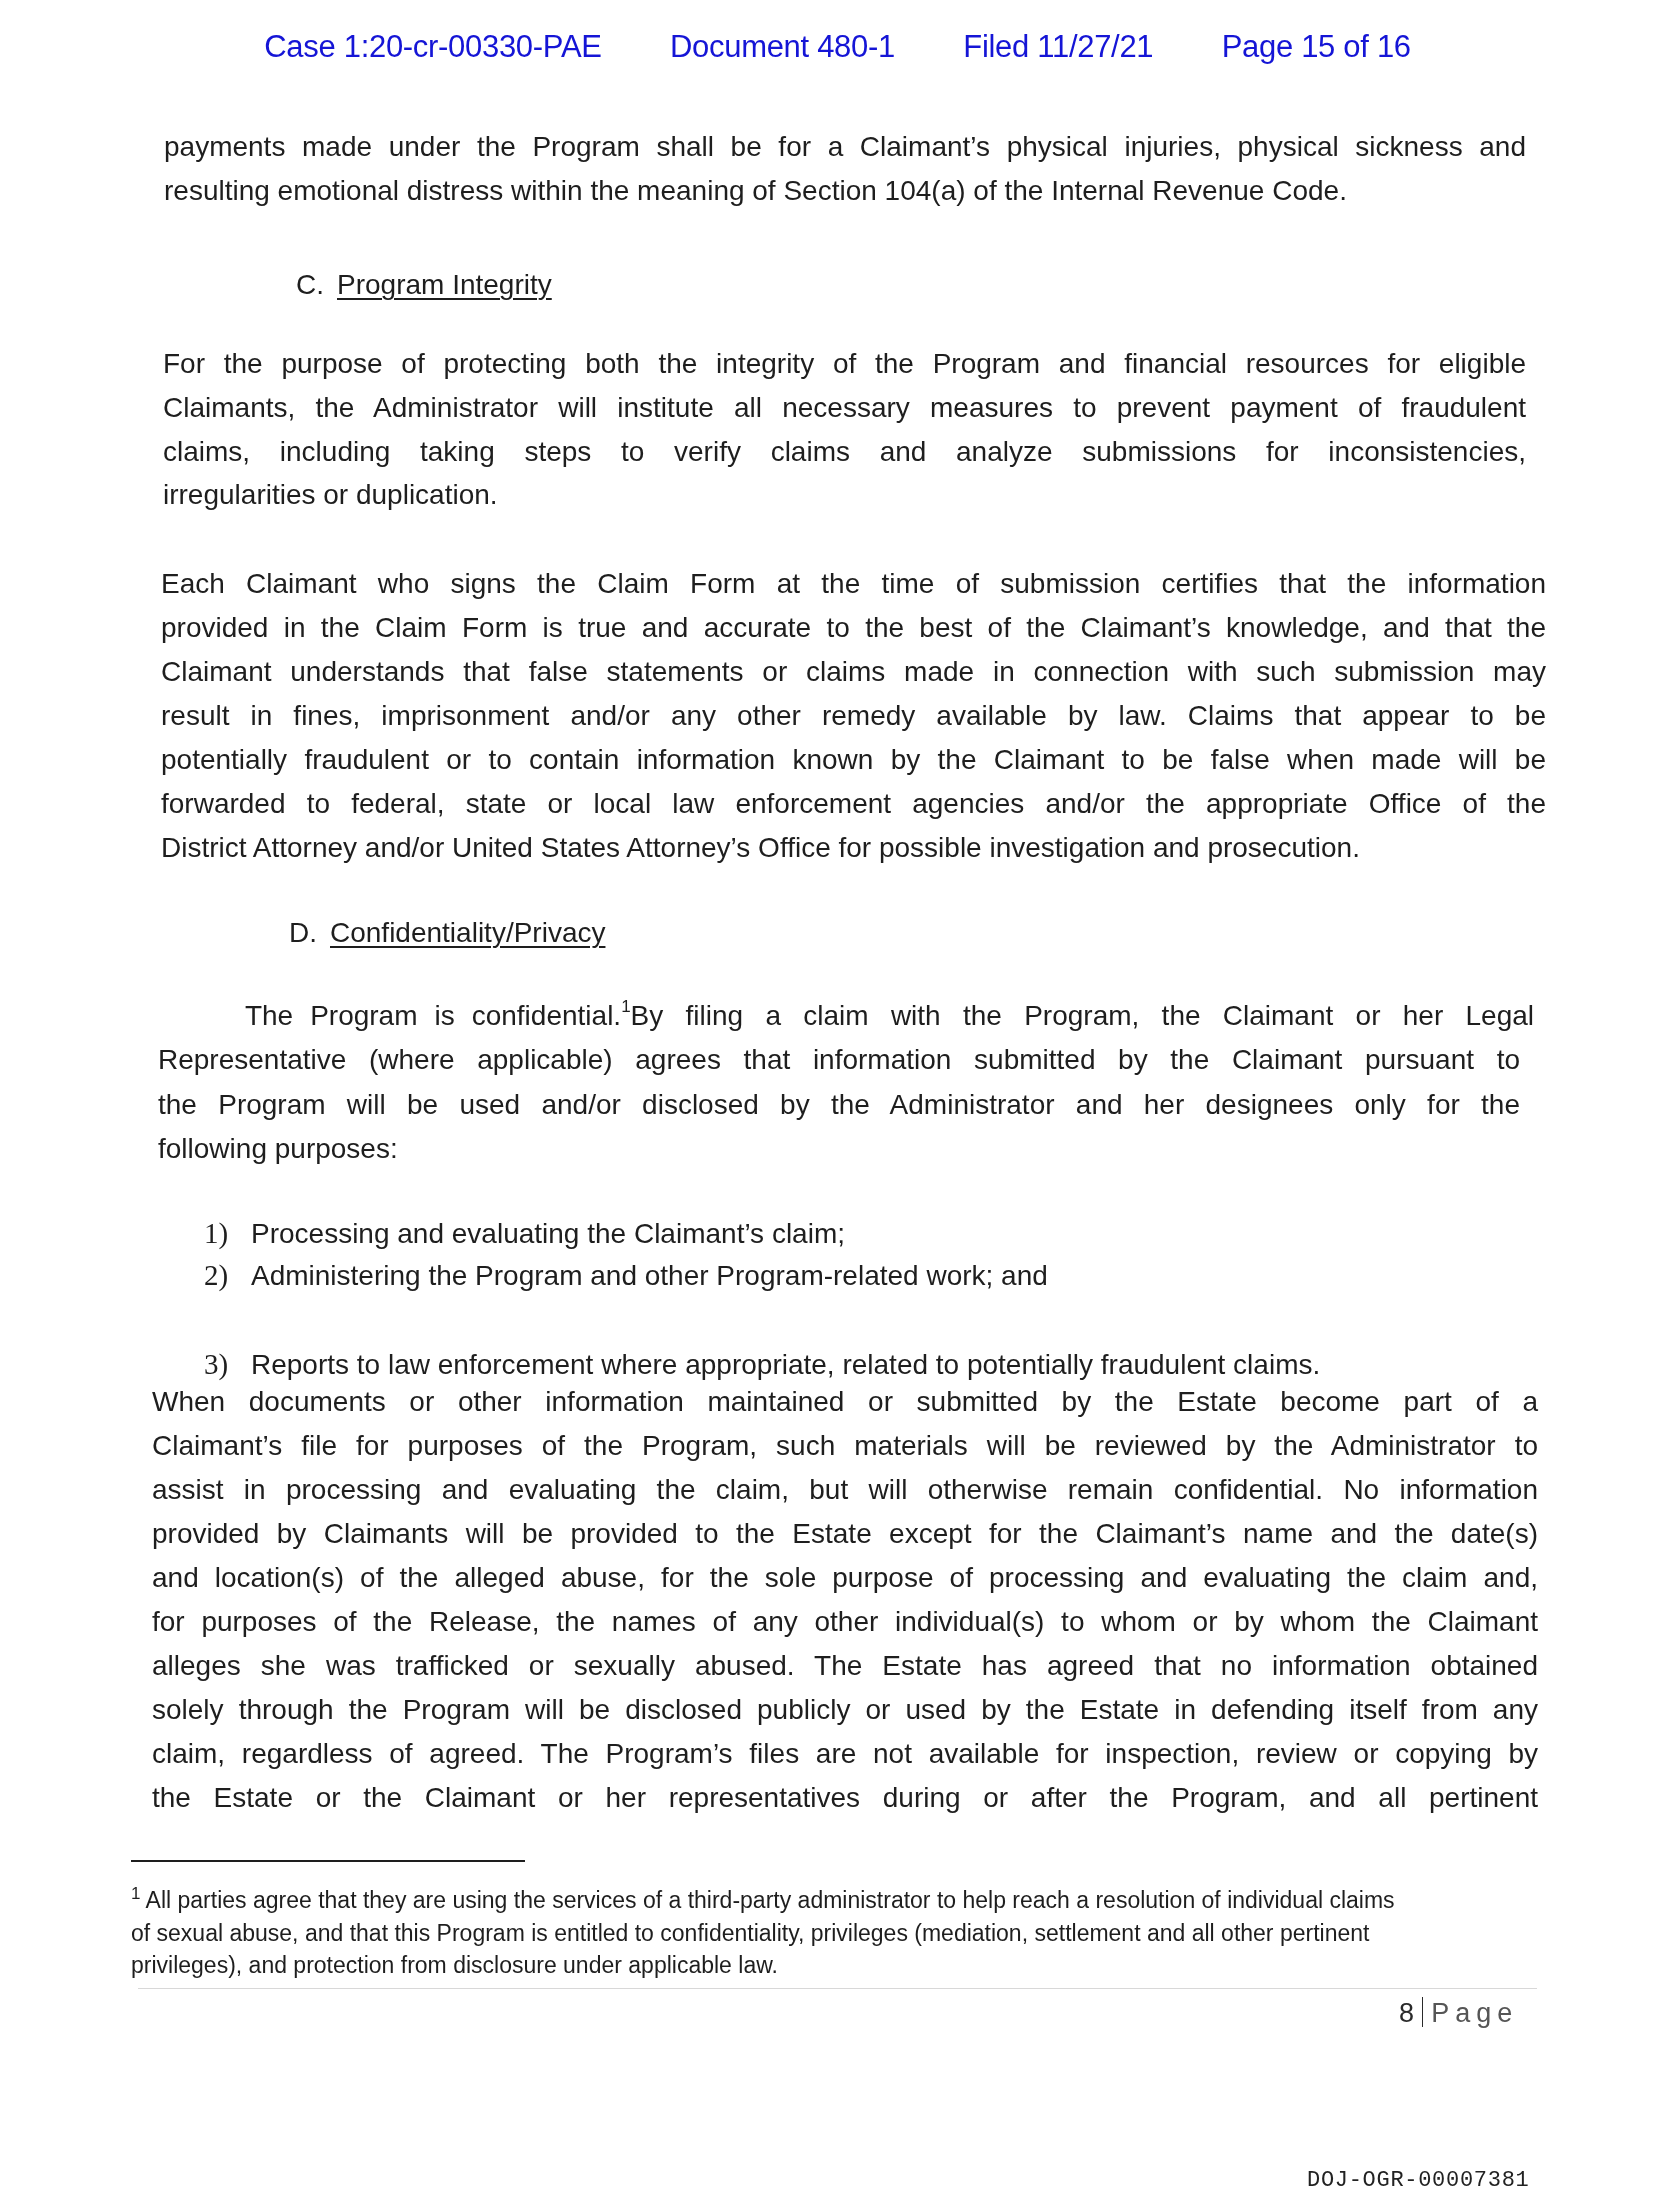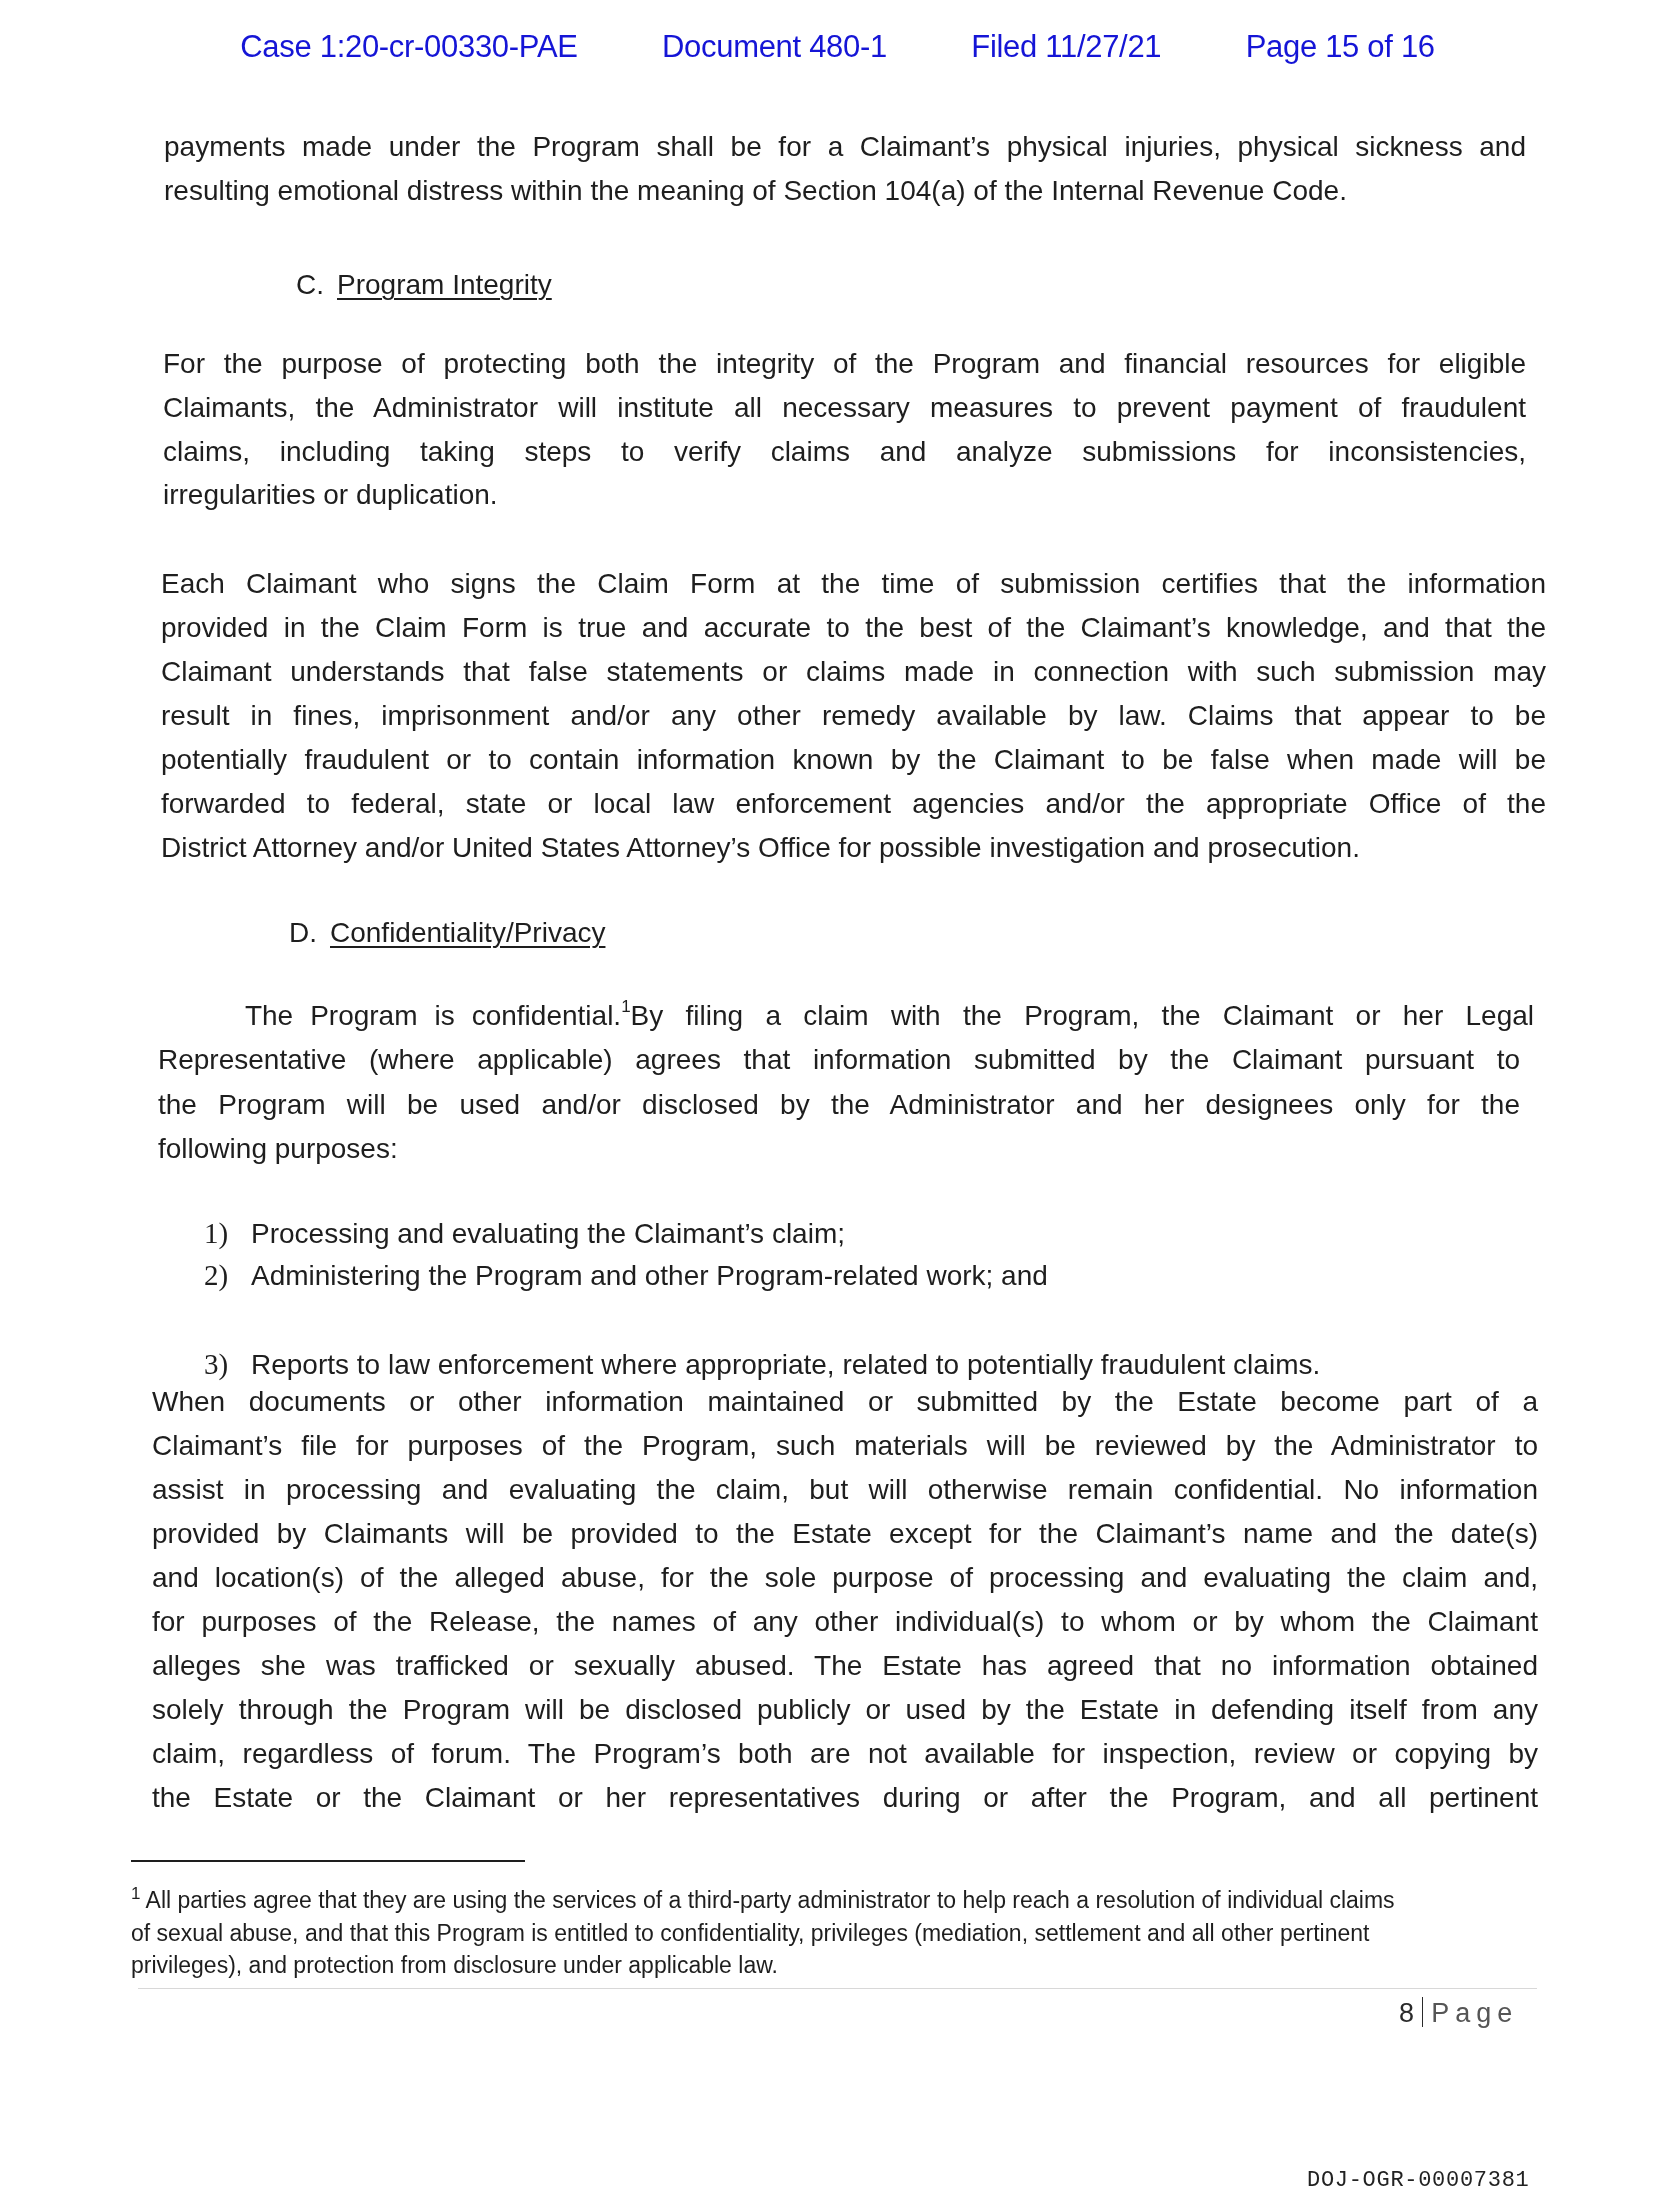--- a/index.html
+++ b/index.html
@@ -1,18 +1,18 @@
 <!DOCTYPE html>
 <html style="font-size:10.5px"><head>
 <meta charset="utf-8">
 <style>
   html, body { margin: 0; padding: 0; background: #ffffff; }
   body { width: 1675px; height: 2205px; position: relative; overflow: hidden; font-family: "Liberation Sans", sans-serif; color: #1c1c1c; }
   .header { position: absolute; top: 29px; left: 0; width: 1675px; text-align: center; font-family: "Liberation Sans", sans-serif; font-size: 31px; color: #1515d6; letter-spacing: -0.3px; white-space: nowrap; }
-  .header span { display: inline-block; margin: 0 38px; }
+  .header span { display: inline-block; margin: 0 30px; }
   .line { position: absolute; font-family: "Liberation Sans", sans-serif; font-size: 28px; white-space: nowrap; color: #1e1e1e; transform-origin: left top; }
   .just { text-align: justify; text-align-last: justify; }
   .heading { position: absolute; font-size: 28px; white-space: nowrap; color: #1e1e1e; }
   .heading .letter { display: inline-block; width: 41px; }
   .heading .title { text-decoration: underline; text-underline-offset: 4px; text-decoration-thickness: 2px; }
   .list-item { position: absolute; left: 204px; font-size: 28px; white-space: nowrap; color: #1e1e1e; }
   .list-item .num { display: inline-block; width: 47px; font-family: "Liberation Serif", serif; font-size: 29px; }
   sup { font-size: 17px; vertical-align: top; position: relative; top: -2.6px; }
   .fn-rule { position: absolute; left: 131px; top: 1860px; width: 394px; height: 2px; background: #1e1e1e; }
   .fn-line { position: absolute; left: 131px; font-size: 23px; white-space: nowrap; color: #1e1e1e; }
@@ -75,21 +75,21 @@
 </div>
 
 <div class="line just" style="left:152px; top:1386px; width:1386px;">When documents or other information maintained or submitted by the Estate become part of a</div>
 <div class="line just" style="left:152px; top:1430px; width:1386px;">Claimant’s file for purposes of the Program, such materials will be reviewed by the Administrator to</div>
 <div class="line just" style="left:152px; top:1474px; width:1386px;">assist in processing and evaluating the claim, but will otherwise remain confidential. No information</div>
 <div class="line just" style="left:152px; top:1518px; width:1386px;">provided by Claimants will be provided to the Estate except for the Claimant’s name and the date(s)</div>
 <div class="line just" style="left:152px; top:1562px; width:1386px;">and location(s) of the alleged abuse, for the sole purpose of processing and evaluating the claim and,</div>
 <div class="line just" style="left:152px; top:1606px; width:1386px;">for purposes of the Release, the names of any other individual(s) to whom or by whom the Claimant</div>
 <div class="line just" style="left:152px; top:1650px; width:1386px;">alleges she was trafficked or sexually abused.  The Estate has agreed that no information obtained</div>
 <div class="line just" style="left:152px; top:1694px; width:1386px;">solely through the Program will be disclosed publicly or used by the Estate in defending itself from any</div>
-<div class="line just" style="left:152px; top:1738px; width:1386px;">claim, regardless of forum.  The Program’s both are not available for inspection, review or copying by</div>
+<div class="line just" style="left:152px; top:1738px; width:1386px;">claim, regardless of agreed.  The Program’s files are not available for inspection, review or copying by</div>
 <div class="line just" style="left:152px; top:1782px; width:1386px;">the Estate or the Claimant or her representatives during or after the Program, and all pertinent</div>
 
 <div class="fn-rule"></div>
 <div class="fn-line" style="top:1887px;">
   <sup>1</sup><span> All parties agree that they are using the services of a third-party administrator to help reach a resolution of individual claims</span>
 </div>
 <div class="fn-line" style="top:1920px;">of sexual abuse, and that this Program is entitled to confidentiality, privileges (mediation, settlement and all other pertinent</div>
 <div class="fn-line" style="top:1952px;">privileges), and protection from disclosure under applicable law.</div>
 <div class="fn-sep"></div>
 

